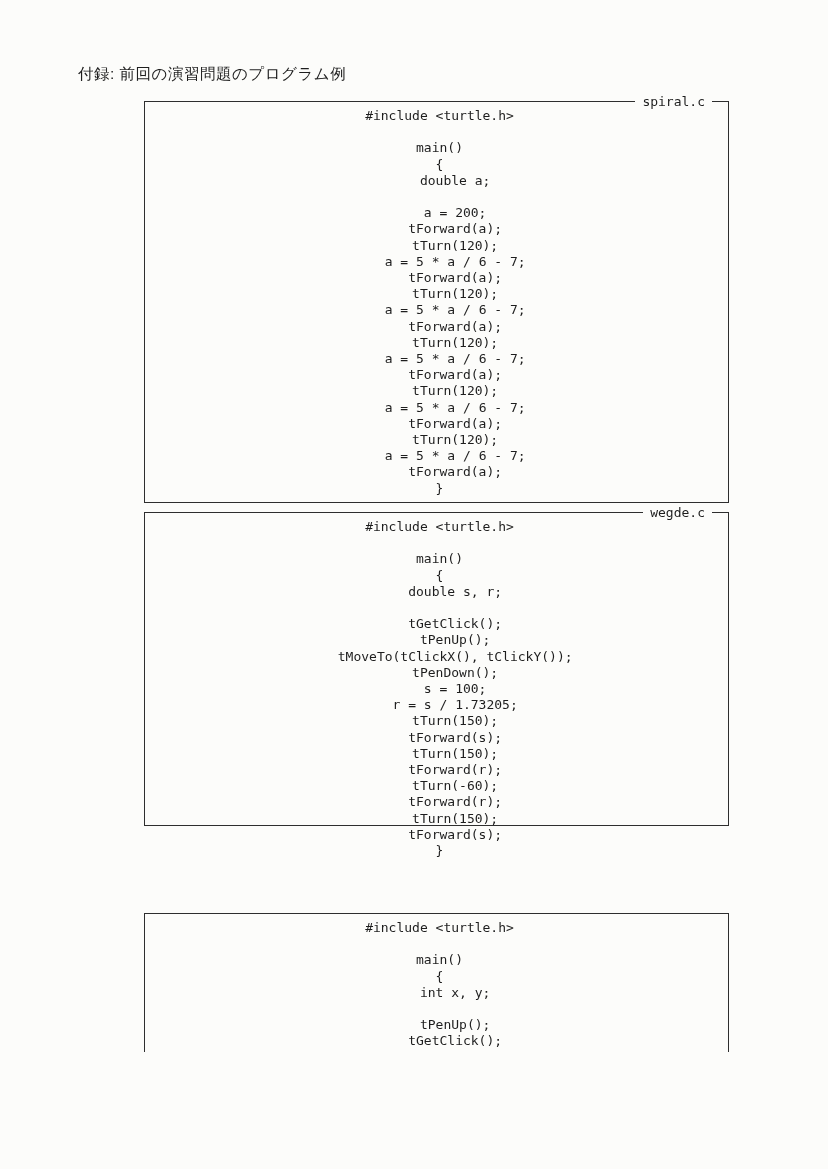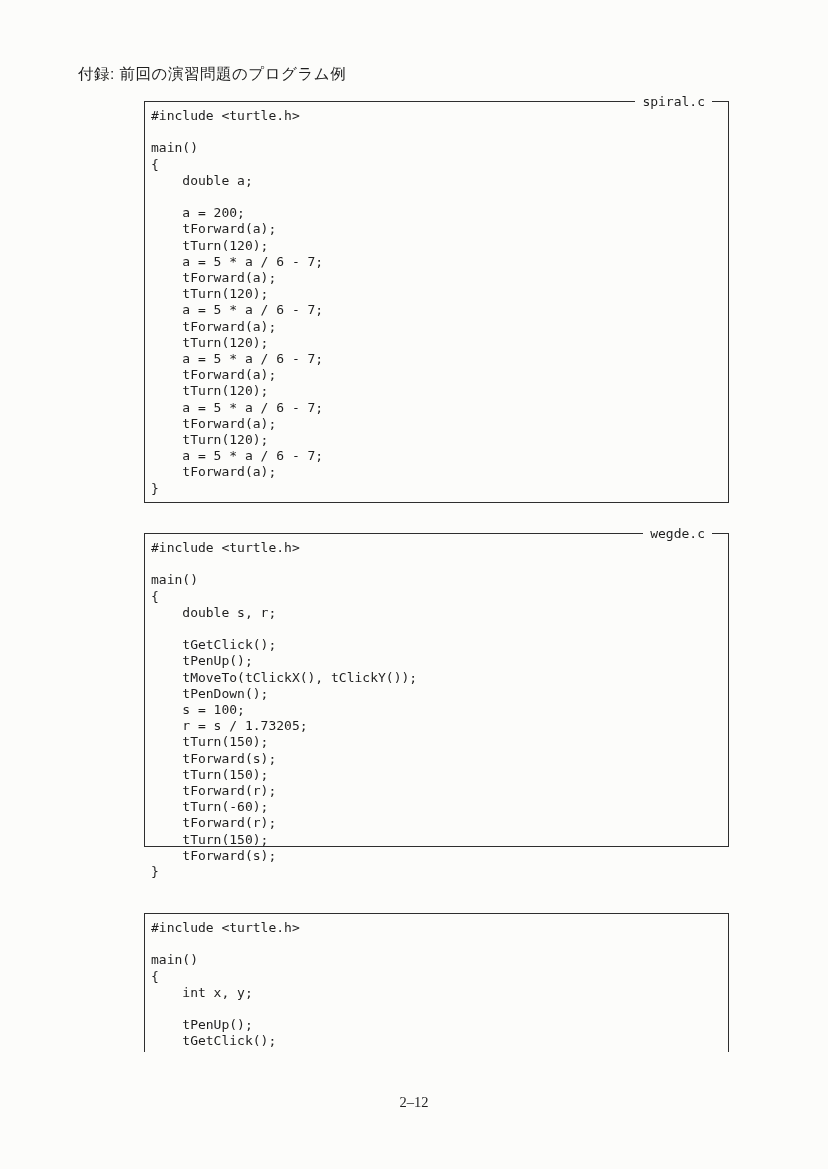--- a/index.html
+++ b/index.html
@@ -50,23 +50,24 @@
     white-space:nowrap;
   }
   pre.code{
     margin:0;
     padding:6px 0 0 6px;
     font-family:"DejaVu Sans Mono","Liberation Mono",monospace;
     font-size:13px;
     line-height:16.2px;
     color:var(--ink);
     white-space:pre;
+    text-align:center;
   }
   #box-spiral{top:101px;height:402px;}
-  #box-wegde{top:533px;height:314px;}
+  #box-wegde{top:512px;height:314px;}
   #box-triangle{top:913px;height:139px;}
   .page-number{
     position:absolute;
     left:0;right:0;
     top:1094px;
     text-align:center;
     font-family:"Liberation Serif","DejaVu Serif",serif;
     font-size:14.5px;
   }
 </style>
@@ -134,15 +135,14 @@
     <pre class="code">#include &lt;turtle.h&gt;
 
 main()
 {
     int x, y;
 
     tPenUp();
     tGetClick();</pre>
   </div>
 
-  <div class="page-number">2–12</div>
 
 </div>
 
 </body></html>

